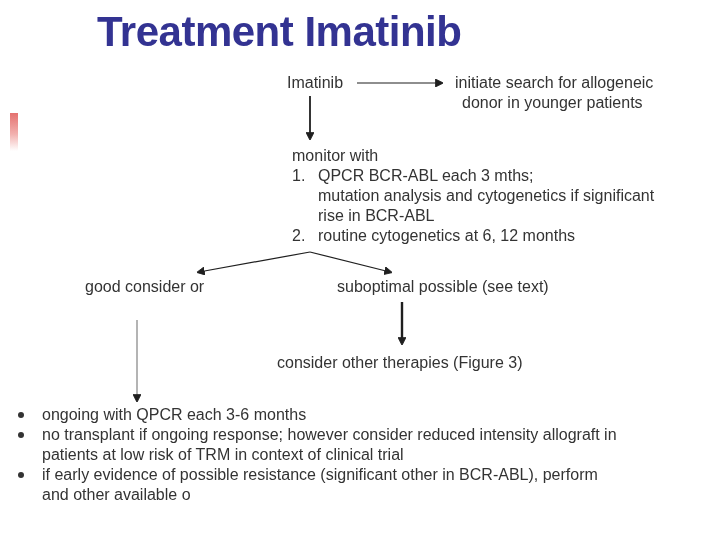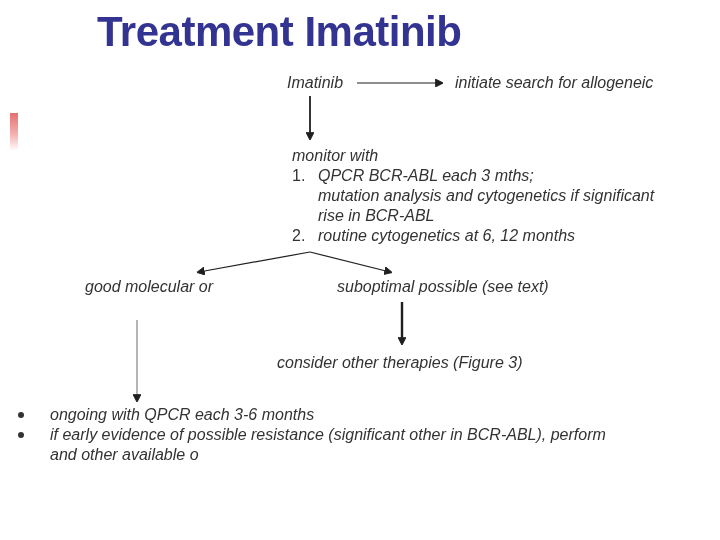--- a/index.html
+++ b/index.html
@@ -22,39 +22,39 @@
     left: 97px; top: 8px;
     font-size: 42px;
     letter-spacing: -0.5px;
     color: var(--title_color);
   }
   .fc-text {
     font-size: 16px;
     line-height: 20px;
     color: var(--text_color);
   }
-  .line { white-space: pre; font-style: italic; }
+  .line { white-space: pre; }
   .accent-bar {
     left: 10px; top: 113px; width: 8px; height: 38px;
     background: linear-gradient(180deg, var(--accent_bar_color) 0%, #f2b0ae 55%, #ffffff 100%);
   }
   #node-imatinib   { left: 287px; top: 73px; }
   #node-donor      { left: 455px; top: 73px; }
   #node-monitor    { left: 292px; top: 146px; }
   .monitor-row { display: flex; }
   .monitor-num { width: 26px; flex: 0 0 26px; }
   #node-good       { left: 85px;  top: 277px; }
   #node-suboptimal { left: 337px; top: 277px; }
   #node-consider   { left: 277px; top: 353px; }
   #arrows { left: 0; top: 0; width: 720px; height: 540px; pointer-events: none; }
   #arrows path { fill: none; stroke: var(--line_color); }
   #arrows path.gray { stroke: #828282; }
   #arrows .ah-fill { fill: var(--line_color); }
   .bullet-list { left: 18px; top: 405px; width: 692px; }
-  .bullet-row { display: flex; gap: 8px; }
+  .bullet-row { display: flex; }
   .bullet-dot-col { width: 24px; flex: 0 0 24px; padding-top: 7px; }
   .bullet-dot {
     display: block; width: 6px; height: 6px; border-radius: 50%;
     background: var(--text_color);
   }
   .bullet-text { font-size: 16px; line-height: 20px; color: var(--text_color); }
 </style>
 </head>
 <body>
 
@@ -75,40 +75,41 @@
   <path d="M402,302 V343" stroke-width="2.4" marker-end="url(#ah)"></path>
   <path class="gray" d="M137,320 V400" stroke-width="1.2" marker-end="url(#ah)"></path>
 </svg>
 
 <div id="node-imatinib" class="abs fc-text">
   <div class="line">Imatinib</div>
 </div>
 
 <div id="node-donor" class="abs fc-text">
   <div class="line">initiate search for allogeneic</div>
+  <div class="line" style="padding-left:7px">donor in younger patients</div>
 </div>
 
 <div id="node-monitor" class="abs fc-text">
   <div class="line">monitor with</div>
   <div class="monitor-row">
     <span class="monitor-num">1.</span>
     <span>
       <span class="line" style="display:block">QPCR BCR-ABL each 3 mths;</span>
       <span class="line" style="display:block">mutation analysis and cytogenetics if significant</span>
       <span class="line" style="display:block">rise in BCR-ABL</span>
     </span>
   </div>
   <div class="monitor-row">
     <span class="monitor-num">2.</span>
     <span class="line">routine cytogenetics at 6, 12 months</span>
   </div>
 </div>
 
 <div id="node-good" class="abs fc-text">
-  <div class="line">good molecular or</div>
+  <div class="line">good consider or</div>
 </div>
 
 <div id="node-suboptimal" class="abs fc-text">
   <div class="line">suboptimal possible (see text)</div>
 </div>
 
 <div id="node-consider" class="abs fc-text">
   <div class="line">consider other therapies (Figure 3)</div>
 </div>
 
@@ -116,20 +117,29 @@
 
   <div class="bullet-row">
     <span class="bullet-dot-col">
         <span class="bullet-dot"></span>
       </span>
     <span class="bullet-text">
       <span class="line" style="display:block">ongoing with QPCR each 3-6 months</span>
     </span>
   </div>
 
+  <div class="bullet-row">
+    <span class="bullet-dot-col">
+        <span class="bullet-dot"></span>
+      </span>
+    <span class="bullet-text">
+      <span class="line" style="display:block">no transplant if ongoing response; however consider reduced intensity allograft in</span>
+      <span class="line" style="display:block">patients at low risk of TRM in context of clinical trial</span>
+    </span>
+  </div>
 
   <div class="bullet-row">
     <span class="bullet-dot-col">
         <span class="bullet-dot"></span>
       </span>
     <span class="bullet-text">
       <span class="line" style="display:block">if early evidence of possible resistance (significant other in BCR-ABL), perform</span>
       <span class="line" style="display:block">and other available o</span>
     </span>
   </div>

